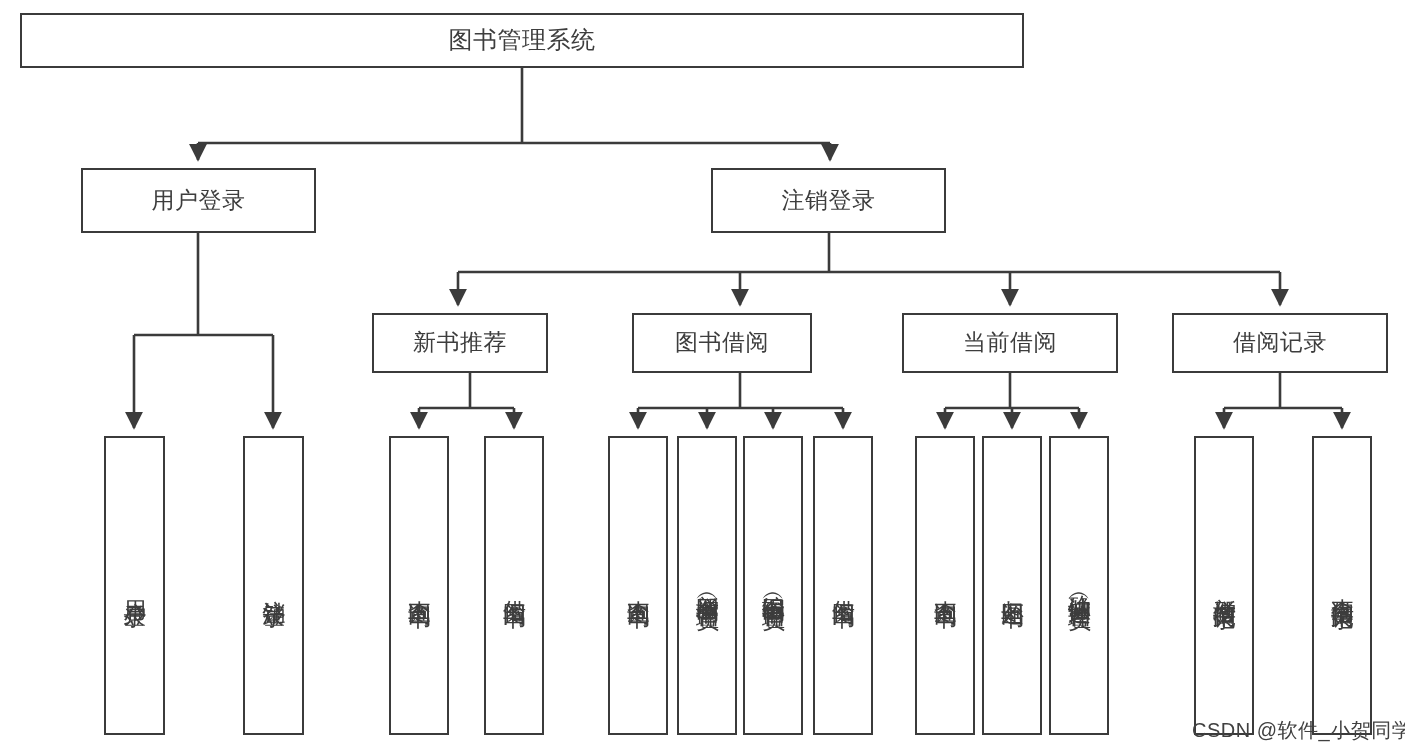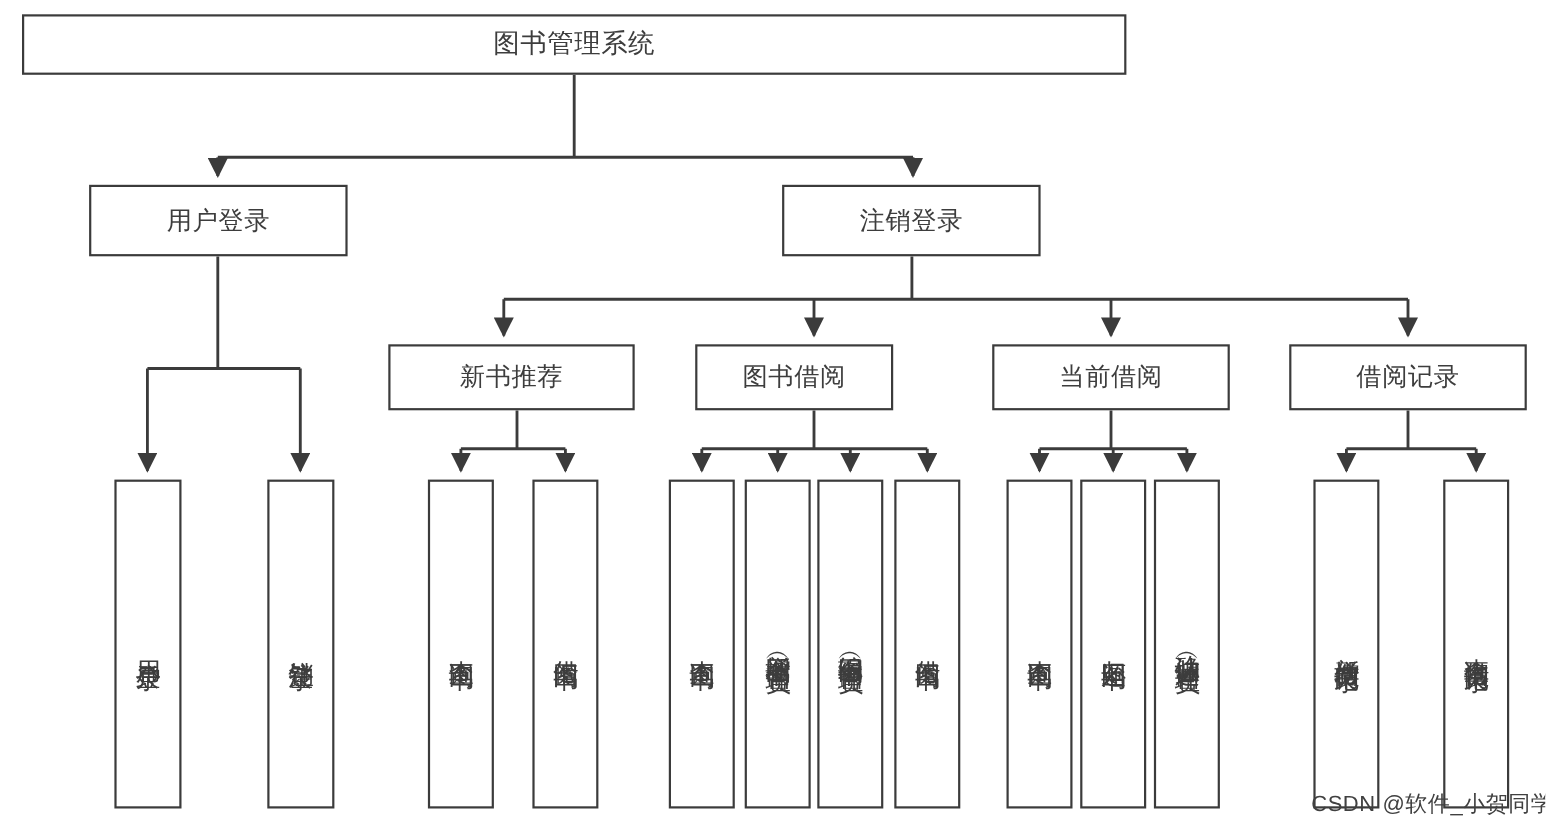--- a/index.html
+++ b/index.html
@@ -132,21 +132,21 @@
   </div>
 
   <div class="node horiz" style="left:81px; top:168px; width:235px; height:65px;">
     <span class="label">用户登录</span>
   </div>
 
   <div class="node horiz" style="left:711px; top:168px; width:235px; height:65px;">
     <span class="label">注销登录</span>
   </div>
 
-  <div class="node horiz" style="left:353px; top:313px; width:224px; height:60px;">
+  <div class="node horiz" style="left:372px; top:313px; width:176px; height:60px;">
     <span class="label">新书推荐</span>
   </div>
 
   <div class="node horiz" style="left:632px; top:313px; width:180px; height:60px;">
     <span class="label">图书借阅</span>
   </div>
 
   <div class="node horiz" style="left:1172px; top:313px; width:216px; height:60px;">
     <span class="label">借阅记录</span>
   </div>

